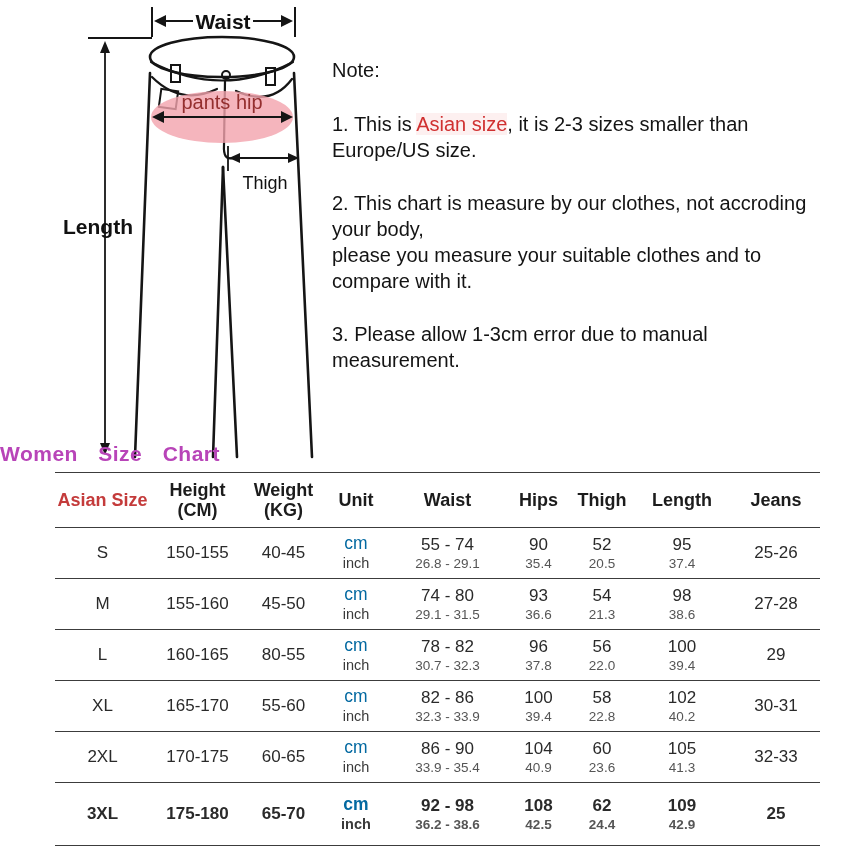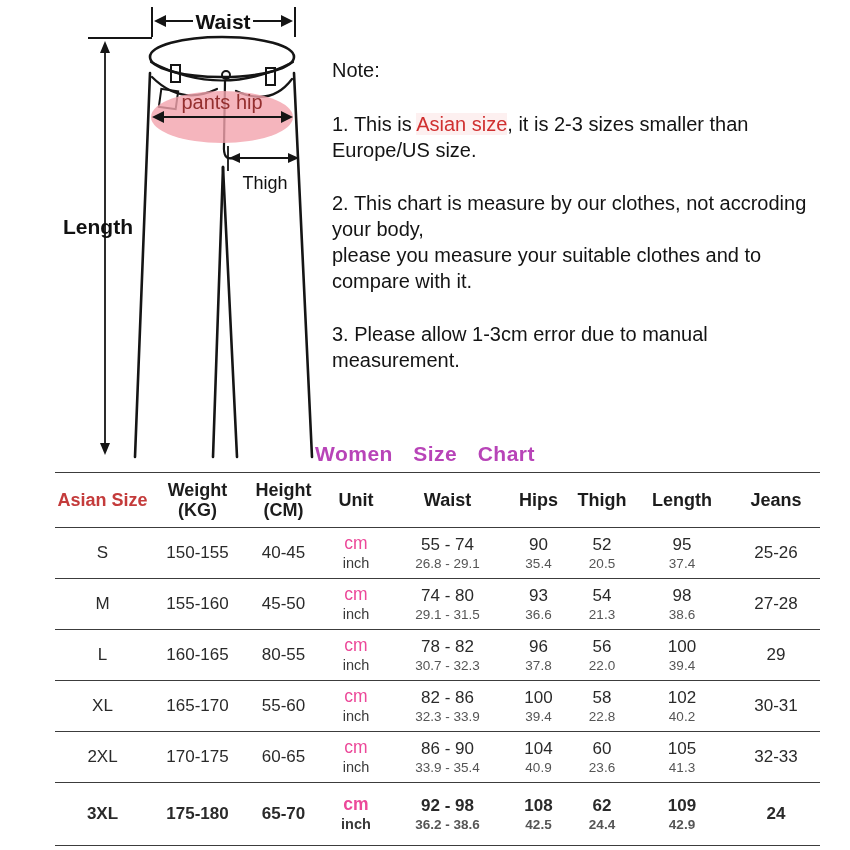--- a/index.html
+++ b/index.html
@@ -10,37 +10,37 @@
   .diagram{position:absolute;left:55px;top:5px;width:290px;height:460px;}
 
   
   .notes{position:absolute;left:332px;top:57px;width:505px;font-size:20px;line-height:26px;color:#141414;}
   .notes .note-heading{margin:0 0 28px 0;}
   .notes p{margin:0 0 27px 0;}
   .notes p.tight{margin:0;}
   .red-inline{color:#d03030;background:#fdf0f0;}
 
   
-  .chart-title{position:absolute;left:0;top:442px;width:850px;text-align:center;
+  .chart-title{position:absolute;left:0;top:442px;width:850px;text-align:left;
                font-size:21px;font-weight:bold;color:#b844b8;word-spacing:14px;letter-spacing:.5px;}
 
   
   .size-table{position:absolute;left:55px;top:472px;width:765px;}
   .trow{display:grid;grid-template-columns:95px 95px 77px 68px 115px 67px 60px 100px 88px;
         align-items:center;border-bottom:1px solid #3c3c3c;}
   .trow.thead{border-top:1px solid #3c3c3c;height:54px;}
   .trow.tbody-row{height:50px;}
   .trow.tbody-row:last-child{height:62px;font-weight:bold;}
   .hcell{text-align:center;font-weight:bold;font-size:18px;line-height:1.12;color:#1c1c1c;}
   .hcell.red{color:#c43b3b;}
   .cell{text-align:center;}
   .cell.single{font-size:17px;color:#2a2a2a;}
   .cm{font-size:17px;color:#2a2a2a;line-height:1.3;}
   .in{font-size:13.5px;color:#555;line-height:1.2;text-align:center;}
-  .unit-cm{font-size:17.5px;color:#ec4899;line-height:1.25;}
+  .unit-cm{font-size:17.5px;color:#0369a1;line-height:1.25;}
   .unit-in{font-size:14.5px;color:#3a3a3a;line-height:1.2;}
 </style>
 </head>
 <body>
 
 <div class="page">
 
   <svg class="diagram" viewBox="0 0 290 460" width="290" height="460" xmlns="http://www.w3.org/2000/svg">
 
     <g fill="none" stroke="#151515" stroke-width="2.6" stroke-linecap="round">
@@ -104,26 +104,26 @@
   </div>
 
   <div class="chart-title">Women Size Chart</div>
 
   <div class="size-table">
       <div class="trow thead">
         <div class="hcell red">
           <div>Asian Size</div>
         </div>
         <div class="hcell">
+          <div>Height</div>
+          <div>(CM)</div>
+        </div>
+        <div class="hcell">
           <div>Weight</div>
           <div>(KG)</div>
-        </div>
-        <div class="hcell">
-          <div>Height</div>
-          <div>(CM)</div>
         </div>
         <div class="hcell">
           <div>Unit</div>
         </div>
         <div class="hcell">
           <div>Waist</div>
         </div>
         <div class="hcell">
           <div>Hips</div>
         </div>
@@ -284,17 +284,17 @@
           <div class="in">42.5</div>
         </div>
         <div class="cell">
           <div class="cm">62</div>
           <div class="in">24.4</div>
         </div>
         <div class="cell">
           <div class="cm">109</div>
           <div class="in">42.9</div>
         </div>
-        <div class="cell single">24</div>
+        <div class="cell single">25</div>
       </div>
     </div>
 
 </div>
 
 </body></html>

